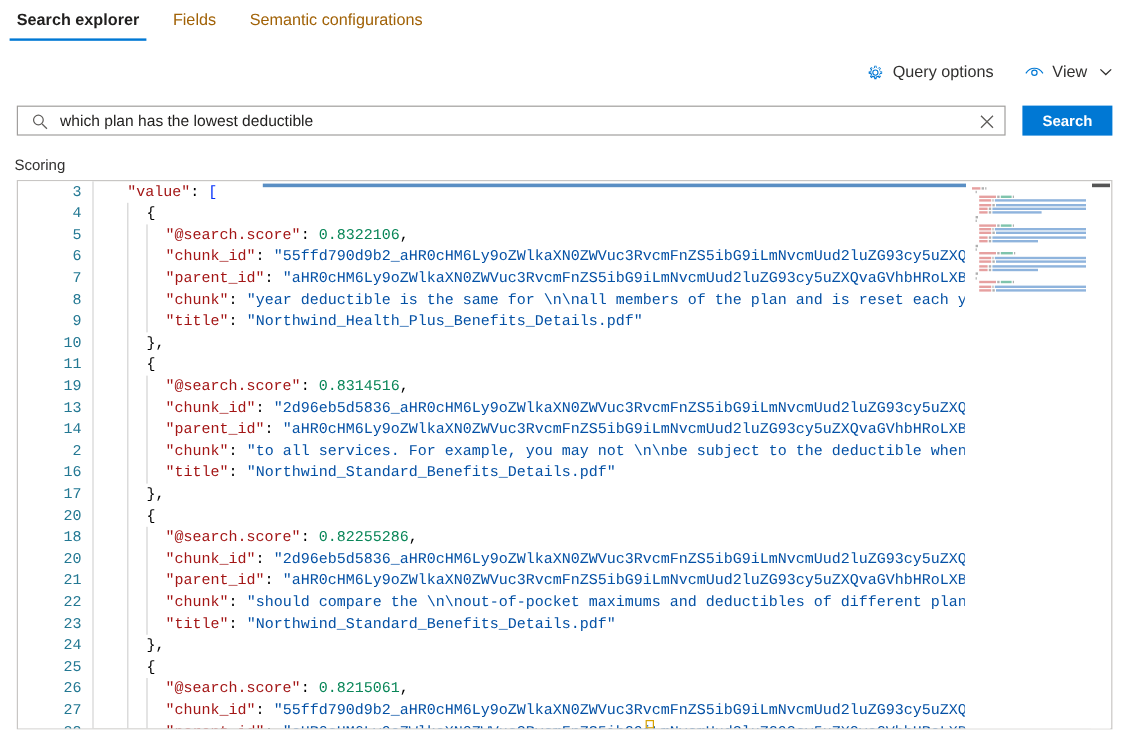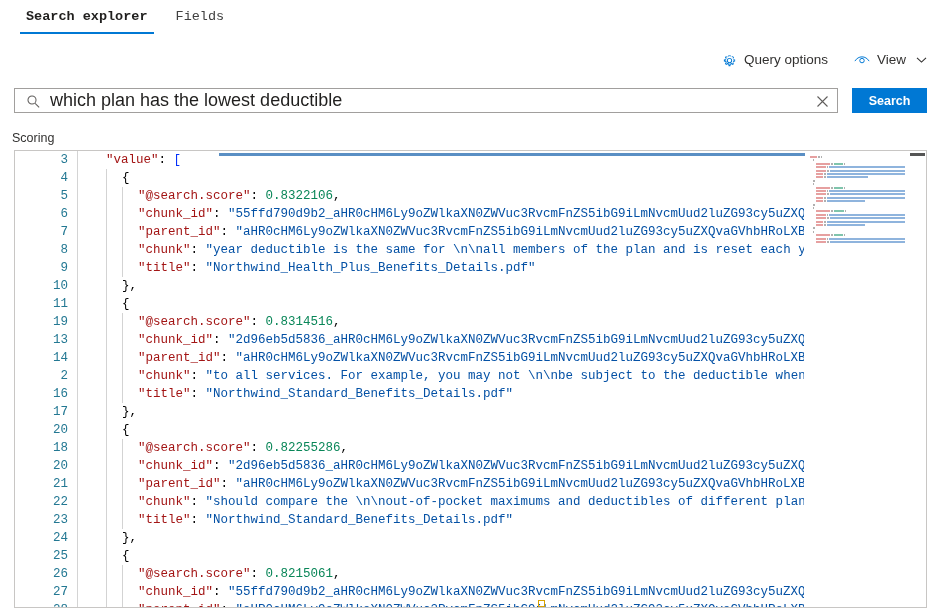--- a/index.html
+++ b/index.html
@@ -8,26 +8,26 @@
     width: 941px; height: 608px;
     background: #ffffff;
     font-family: "Liberation Sans", sans-serif;
     overflow: hidden;
   }
   #app { position: relative; width: 941px; height: 608px; background:#fff; }
 
   
   .tabstrip {
     position: absolute; left: 0; top: 0; width: 941px; height: 39px;
-    display: flex; align-items: flex-start; padding-left: 12px; font-family: Liberation Mono, monospace;
+    display: flex; align-items: flex-start; padding-left: 0;
   }
   .tab {
     position: relative;
     font-size: 13.5px;
-    color: #404040;
+    color: #a16207;
     padding: 9px 14px 11px 14px;
     white-space: nowrap;
     cursor: pointer;
     line-height: 16px;
   }
   .tab.active { font-weight: bold; color: #201f1e; }
   .tab.active::after {
     content: "";
     position: absolute; left: 8px; right: 8px; bottom: 2px;
     height: 2.5px; background: #0078d4;
@@ -57,21 +57,21 @@
     width: 838px; height: 25px;
     border: 1px solid #a19f9d; background: #fff;
     display: flex; align-items: center;
   }
   .searchbox .mag { position: absolute; left: 11px; top: 5px; }
   .searchinput {
     border: none; outline: none;
     margin-left: 33px; margin-right: 34px;
     flex: 1; height: 21px;
     font-family: "Liberation Sans", sans-serif;
-    font-size: 18px; color: #201f1e; background: transparent;
+    font-size: 13px; color: #201f1e; background: transparent;
   }
   .clearbtn {
     position: absolute; right: 6px; top: 4px;
     width: 18px; height: 17px; cursor: pointer;
     display: flex; align-items: center; justify-content: center;
   }
   .searchbtn {
     margin-left: 14px;
     width: 76px; height: 25px;
     background: #0078d4; color: #fff;
@@ -158,20 +158,21 @@
   }
 </style>
 </head>
 <body>
 
 <div id="app">
 
   <div class="tabstrip" id="tabbar">
       <div class="tab active">Search explorer</div>
       <div class="tab">Fields</div>
+      <div class="tab">Semantic configurations</div>
     </div>
 
   <div class="cmdbar">
     <div class="cmd">
       <span>
         <svg width="15" height="15" viewBox="0 0 16 16">
           <path fill="#0078d4" d="M8 5.2a2.8 2.8 0 1 0 0 5.6 2.8 2.8 0 0 0 0-5.6zm0 4.6a1.8 1.8 0 1 1 0-3.6 1.8 1.8 0 0 1 0 3.6z"></path>
           <path fill="#0078d4" d="M14 8.95v-1.9l-1.62-.27a4.7 4.7 0 0 0-.42-1.02l.96-1.33-1.35-1.35-1.33.96c-.32-.18-.66-.32-1.02-.42L8.95 2h-1.9l-.27 1.62c-.36.1-.7.24-1.02.42l-1.33-.96-1.35 1.35.96 1.33c-.18.32-.32.66-.42 1.02L2 7.05v1.9l1.62.27c.1.36.24.7.42 1.02l-.96 1.33 1.35 1.35 1.33-.96c.32.18.66.32 1.02.42L7.05 14h1.9l.27-1.62c.36-.1.7-.24 1.02-.42l1.33.96 1.35-1.35-.96-1.33c.18-.32.32-.66.42-1.02L14 8.95zm-2.48.63-.13.4.82 1.13-.3.3-1.13-.82-.4.13c-.4.2-.83.37-1.28.47l-.42.08-.23 1.38h-.42l-.23-1.38-.42-.08a4 4 0 0 1-1.28-.47l-.4-.13-1.13.82-.3-.3.82-1.13-.13-.4a4 4 0 0 1-.47-1.28l-.08-.42L3 7.79v-.42l1.38-.23.08-.42c.1-.45.27-.88.47-1.28l.13-.4L4.24 3.9l.3-.3 1.13.82.4-.13c.4-.2.83-.37 1.28-.47l.42-.08L7.99 2.4h.42l.23 1.38.42.08c.45.1.88.27 1.28.47l.4.13 1.13-.82.3.3-.82 1.13.13.4c.2.4.37.83.47 1.28l.08.42 1.38.23v.42l-1.38.23-.08.42c-.1.45-.27.88-.47 1.28z"></path>
         </svg>
       </span>

